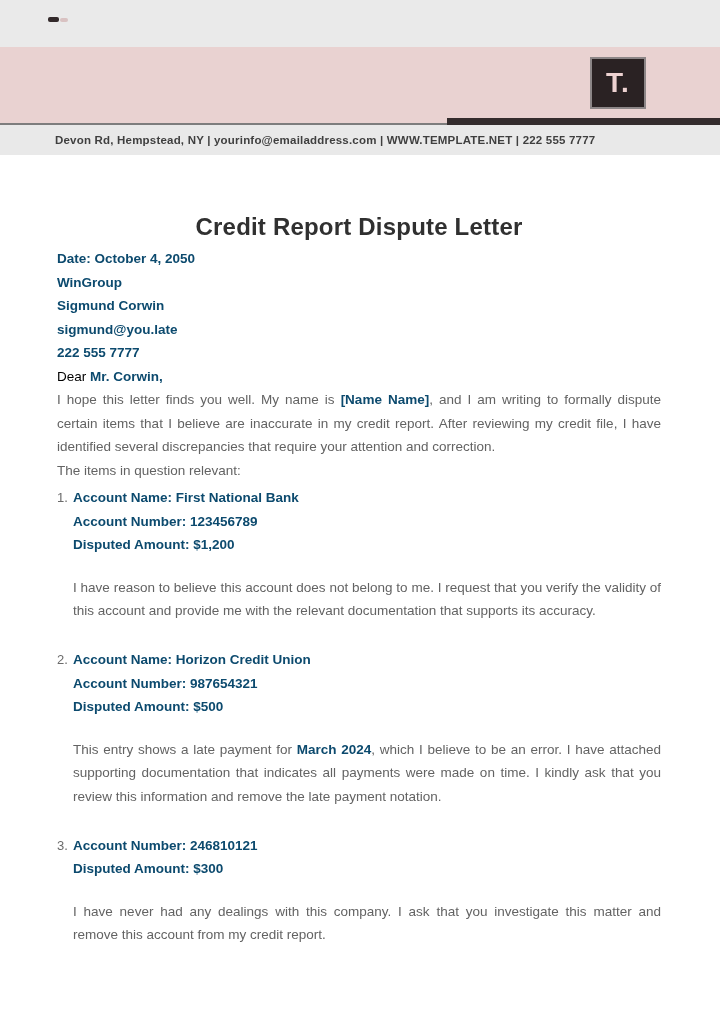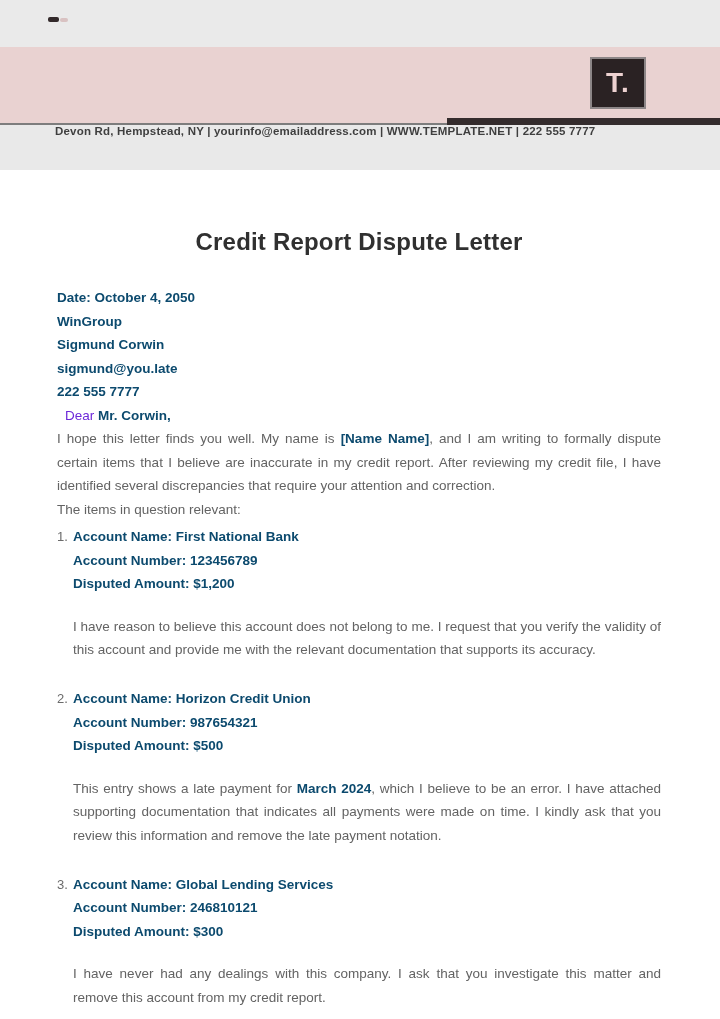--- a/index.html
+++ b/index.html
@@ -64,50 +64,51 @@
   }
   .thick-rule {
     position: absolute;
     right: 0;
     bottom: -2px;
     width: 273px;
     height: 7px;
     background: #342c2d;
   }
   .band-contact {
-    height: 45px;
+    height: 30px;
     background: #e9e9e9;
     display: flex;
+    align-items: center;
     padding-left: 55px;
   }
   .band-contact span {
     font-size: 11.5px;
     font-weight: 600;
     color: #3f3f3f;
     letter-spacing: 0.2px;
   }
 
   
   .letter {
     padding: 0 59px 0 57px;
     color: #636363;
     font-size: 13.5px;
     line-height: 23.5px;
   }
   .letter h1 {
-    margin: 57px 0 29px;
+    margin: 57px 0 5px;
     text-align: center;
     font-size: 24px;
     line-height: 30px;
     font-weight: 700;
     color: #303030;
     letter-spacing: 0.2px;
   }
   .b { font-weight: 700; color: #0c4a6e; }
-  .muted { color: #6d28d9; font-weight: 400; margin-left: 8px; }
+  .muted { color: #000000; font-weight: 400; }
   .para { text-align: justify; }
 
   ol.items {
     list-style: none;
     margin-top: 4px;
   }
   ol.items li {
     display: flex;
     align-items: flex-start;
   }
@@ -178,21 +179,20 @@
           <p class="b">Account Name: Horizon Credit Union</p>
           <p class="b">Account Number: 987654321</p>
           <p class="b">Disputed Amount: $500</p>
           <p class="para expl"><span>This entry shows a late payment for </span><span class="b">March 2024</span><span>, which I believe to be an error. I have attached supporting documentation that indicates all payments were made on time. I kindly ask that you review this information and remove the late payment notation.</span></p>
         </div>
       </li>
 
       <li>
         <span class="num">3.</span>
         <div class="item-body">
-          <p class="b">Account Name: Global Lending Services</p>
           <p class="b">Account Number: 246810121</p>
           <p class="b">Disputed Amount: $300</p>
           <p class="para expl"><span>I have never had any dealings with this company. I ask that you investigate this matter and remove this account from my credit report.</span><span class="b"></span><span></span></p>
         </div>
       </li>
 
     </ol>
   </main>
 
 </div>

